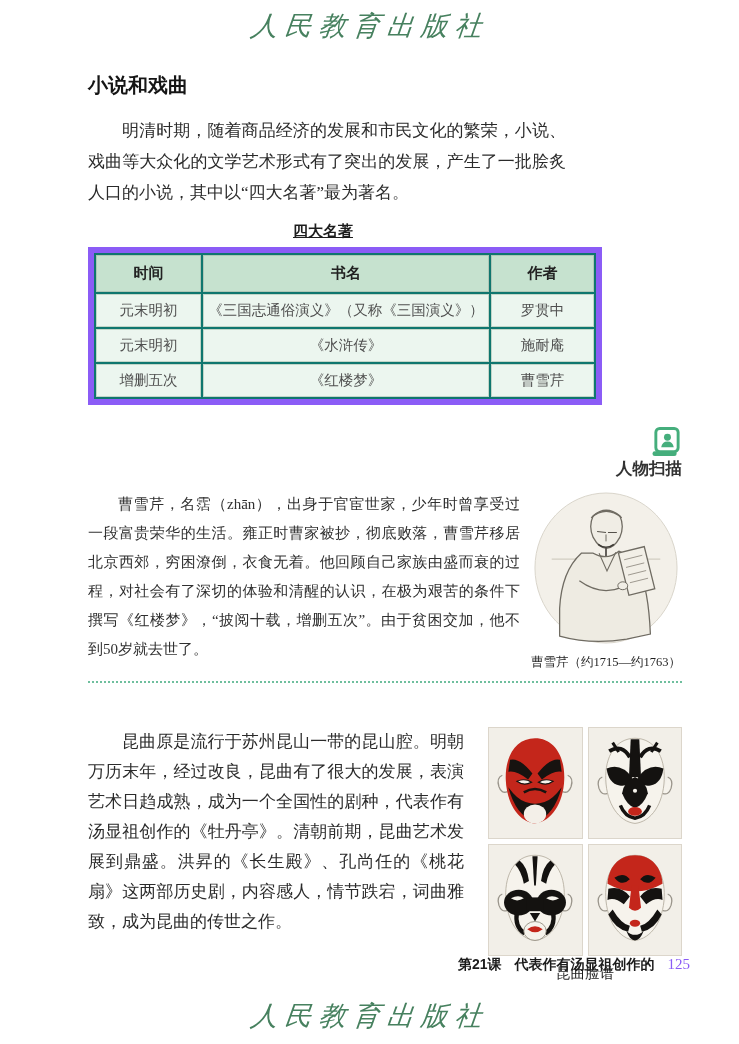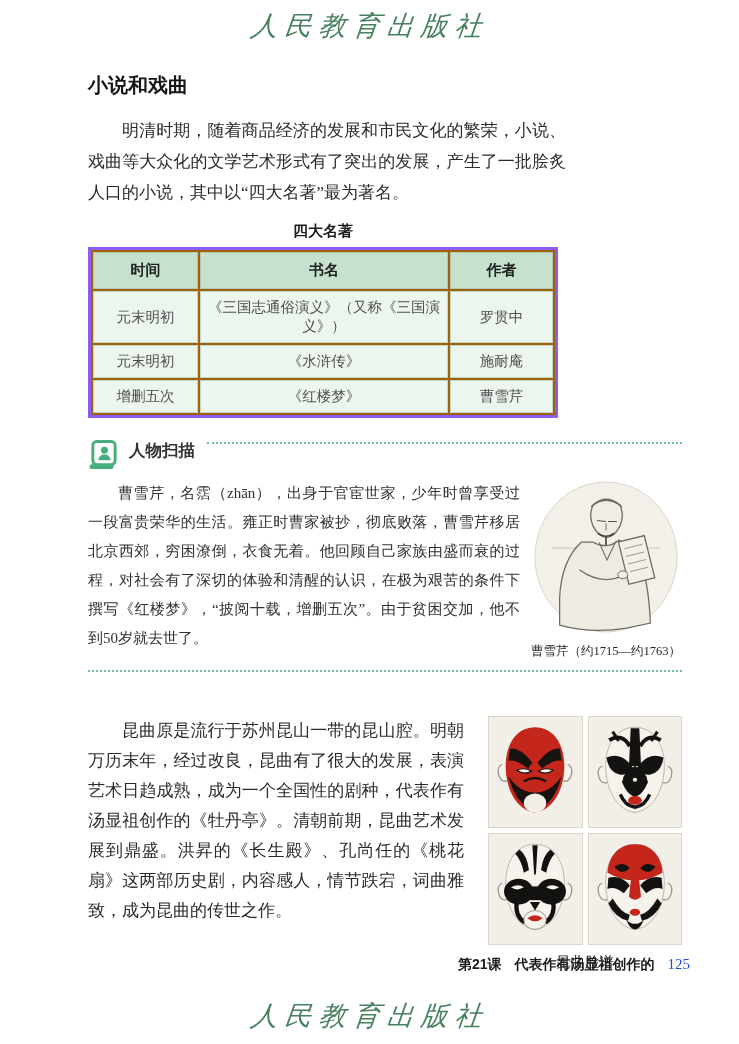--- a/index.html
+++ b/index.html
@@ -21,36 +21,36 @@
 
   .content{position:absolute;left:88px;top:72px;width:594px;}
 
   h2.sec-title{margin:0;font-size:20px;font-weight:bold;color:#151515;
     font-family:"Liberation Sans","DejaVu Sans",sans-serif;}
 
   .intro{width:478px;margin:16px 0 0 0;font-size:17px;line-height:31px;
     text-align:justify;text-indent:34px;color:#2b2b2b;}
 
   .tbl-caption{width:470px;margin:14px 0 6px 0;text-align:center;
-    font-size:15px;font-weight:bold;color:#1d1d1d;}
-
-  table.four-classics{width:470px;border-collapse:separate;border-spacing:2px;
-    background:#a16207;border:3px solid #8b5cf6;}
+    font-size:15px;font-weight:bold;color:#1d1d1d;text-decoration:underline;}
+
+  table.four-classics{width:514px;border-collapse:separate;border-spacing:2px;
+    background:#0f766e;border:6px solid #8b5cf6;}
   table.four-classics th{
     background:#c6e2cf;border:1px solid #aec7b6;
     font-family:"Liberation Sans","DejaVu Sans",sans-serif;
     font-size:15px;font-weight:bold;color:#222;padding:8px 4px;}
   table.four-classics td{
     background:#ecf6ef;border:1px solid #c2d6c8;
     font-size:14.5px;color:#4f4f4f;text-align:center;padding:6px 3px;}
   .col-time{width:95px;} .col-author{width:93px;}
 
   
   .profile{margin-top:22px;width:594px;}
-  .profile-head{display:flex;align-items:flex-start;}
+  .profile-head{display:flex;align-items:flex-end;flex-direction:column;}
   .profile-icon{width:31px;height:31px;flex:0 0 31px;}
   .profile-label{margin-left:10px;font-size:16.5px;font-weight:bold;color:#333;
     font-family:"Liberation Sans","DejaVu Sans",sans-serif;}
   .dotline{flex:1;margin-left:12px;border-top:2px dotted #6fbf9e;height:0;position:relative;top:2px;}
   .profile-body{display:flex;margin-top:8px;}
   .profile-text{flex:1;padding-right:10px;font-size:15px;line-height:29px;
     text-align:justify;text-indent:30px;color:#303030;}
   .portrait-fig{width:152px;flex:0 0 152px;text-align:center;}
   .portrait-caption{margin-top:4px;font-size:12.5px;color:#1f1f1f;white-space:nowrap;}
   .profile-endline{border-top:2px dotted #6fbf9e;margin-top:10px;height:0;}
@@ -62,21 +62,21 @@
   .masks-fig{width:194px;flex:0 0 194px;}
   .mask-grid{display:grid;grid-template-columns:1fr 1fr;gap:5px;}
   .mask-tile{background:#f2efe8;border:1px solid #dcd6cb;height:110px;
     display:flex;align-items:center;justify-content:center;}
   .mask-tile svg{width:86px;height:102px;display:block;}
   .masks-caption{text-align:center;font-size:14.5px;color:#1d1d1d;margin-top:8px;}
 
   .footer{position:absolute;top:956px;right:49px;display:flex;align-items:flex-start;gap:13px;}
   .footer .lesson{font-family:"Liberation Sans","DejaVu Sans",sans-serif;
     font-weight:bold;font-size:14px;color:#1c1c1c;}
-  .footer .pageno{font-size:15px;color:#1d4ed8;}
+  .footer .pageno{font-size:15px;color:#8b5cf6;}
 </style>
 </head>
 <body>
 
 <div class="brand brand-top">
   <span class="logo-text">人民教育出版社</span>
 </div>
 
 <div class="content">
 

